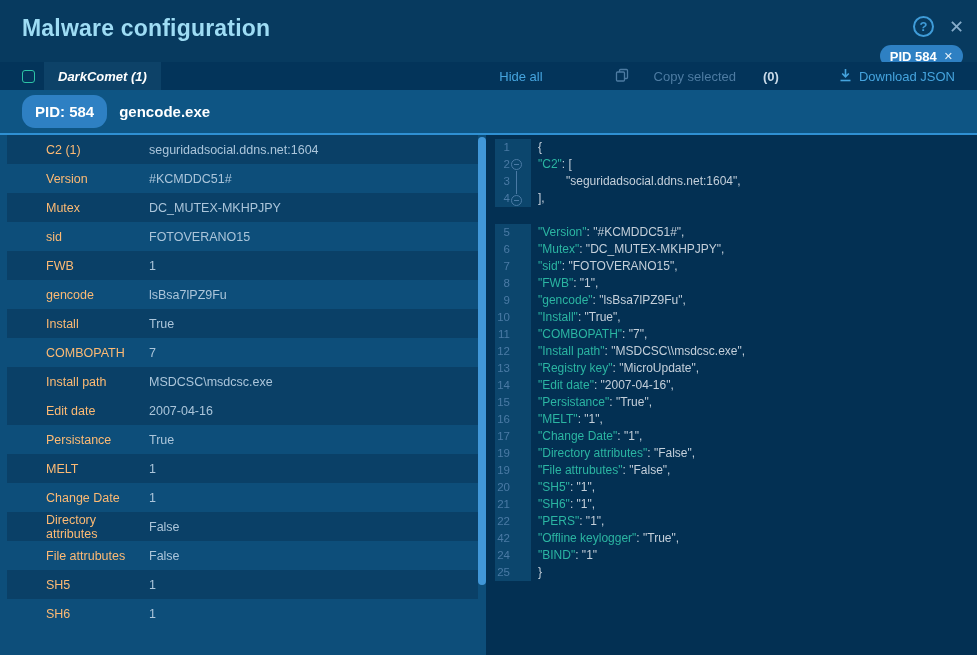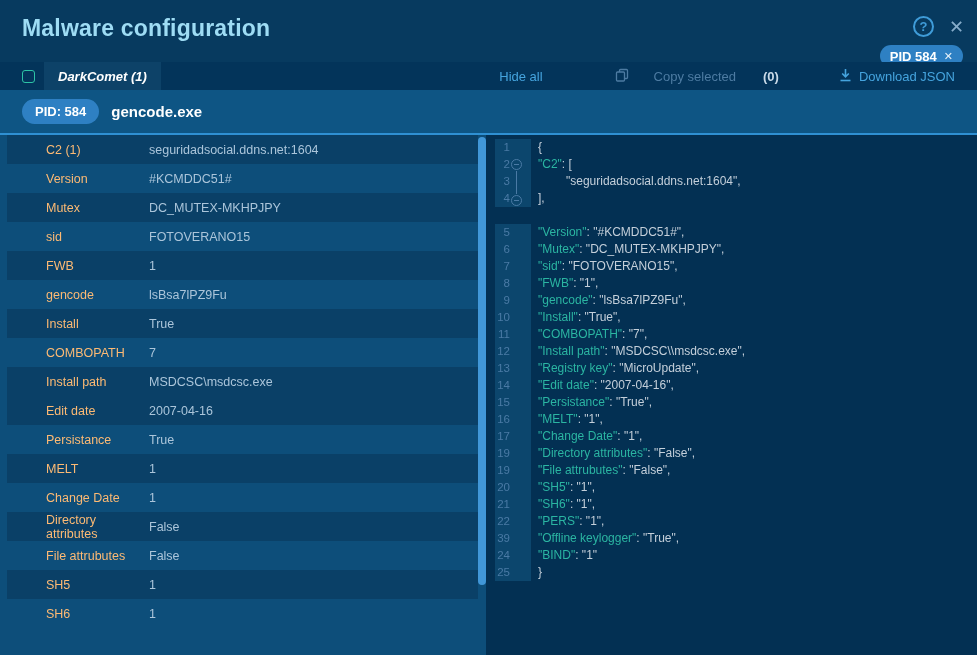--- a/index.html
+++ b/index.html
@@ -27,22 +27,22 @@
   .tab-actions { margin-left:auto; margin-right:22px; display:flex; align-items:center; font-size:13px; }
   .link-btn { color:#45a4de; cursor:pointer; display:flex; align-items:center; gap:7px; }
   .copy-btn { margin-left:72px; color:#4d7ba2; cursor:pointer; display:flex; align-items:center; gap:25px; }
   .copy-btn .count { color:#c9dae8; font-weight:bold; margin-left:2px; }
   .dl-btn { margin-left:60px;text-align:right; }
   .icon-svg { display:block; }
 
   
   .process-row { position:absolute; top:90px; left:0; width:100%; height:45px; background:#0e5584;
                  border-bottom:2px solid #2f90d3; display:flex; align-items:center; padding-left:22px; }
-  .pid-pill { height:25px; background:#2e80c3; border-radius:13px; padding:0 13px; display:flex; align-items:center;
-              color:#fff; font-size:13px; font-weight:bold; }
+  .pid-pill { height:33px; background:#2e80c3; border-radius:13px; padding:0 13px; display:flex; align-items:center;
+              color:#fff; font-size:15px; font-weight:bold; }
   .proc-name { margin-left:12px; color:#ffffff; font-size:15px; font-weight:bold; }
 
   
   .content { position:absolute; top:135px; left:0; right:0; bottom:0; }
 
   .config-table { position:absolute; left:0; top:0; width:486px; height:100%; background:#0d4e7a; overflow:hidden; }
   .trow { height:29px; margin-left:7px; width:471px; display:flex; align-items:center; font-size:12.5px; }
   .trow.dark { background:#0a4067; }
   .tkey { flex:none; width:142px; padding-left:39px; color:#fdba74; }
   .tval { color:#abc5da; }
@@ -276,21 +276,21 @@
           </div>
           <div class="code-line">
             <div class="gutter-cell">21</div>
             <div class="code-text"><span class="tok-key">"SH6"</span><span class="tok-plain">: "1",</span></div>
           </div>
           <div class="code-line">
             <div class="gutter-cell">22</div>
             <div class="code-text"><span class="tok-key">"PERS"</span><span class="tok-plain">: "1",</span></div>
           </div>
           <div class="code-line">
-            <div class="gutter-cell">39</div>
+            <div class="gutter-cell">42</div>
             <div class="code-text"><span class="tok-key">"Offline keylogger"</span><span class="tok-plain">: "True",</span></div>
           </div>
           <div class="code-line">
             <div class="gutter-cell">24</div>
             <div class="code-text"><span class="tok-key">"BIND"</span><span class="tok-plain">: "1"</span></div>
           </div>
           <div class="code-line">
             <div class="gutter-cell">25</div>
             <div class="code-text"><span class="tok-plain">}</span></div>
           </div>

